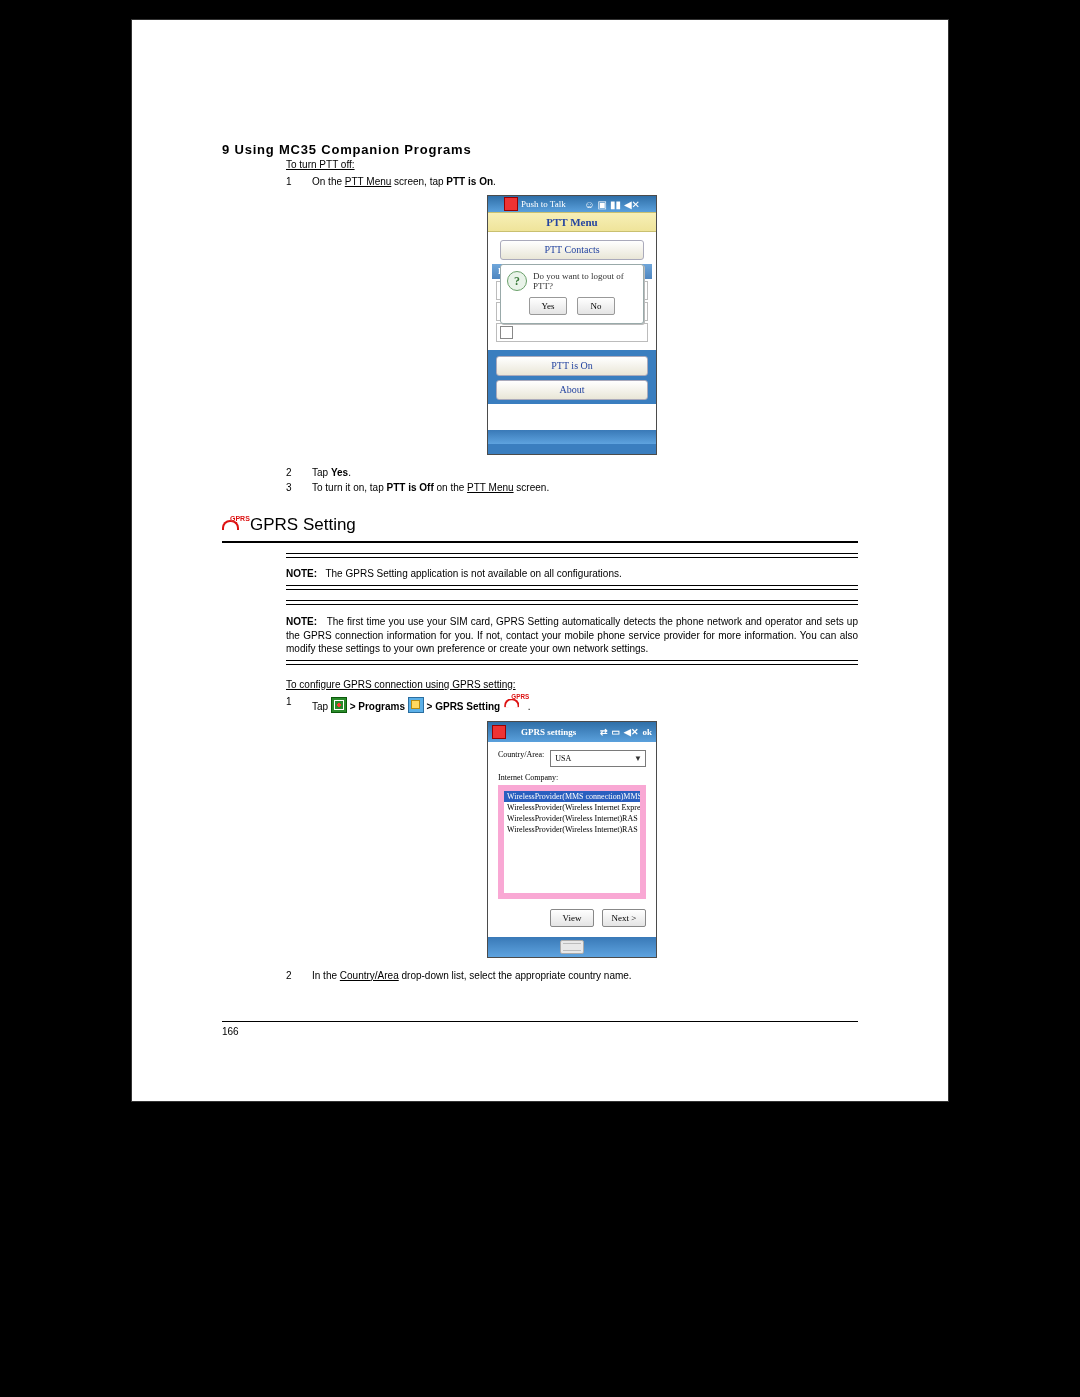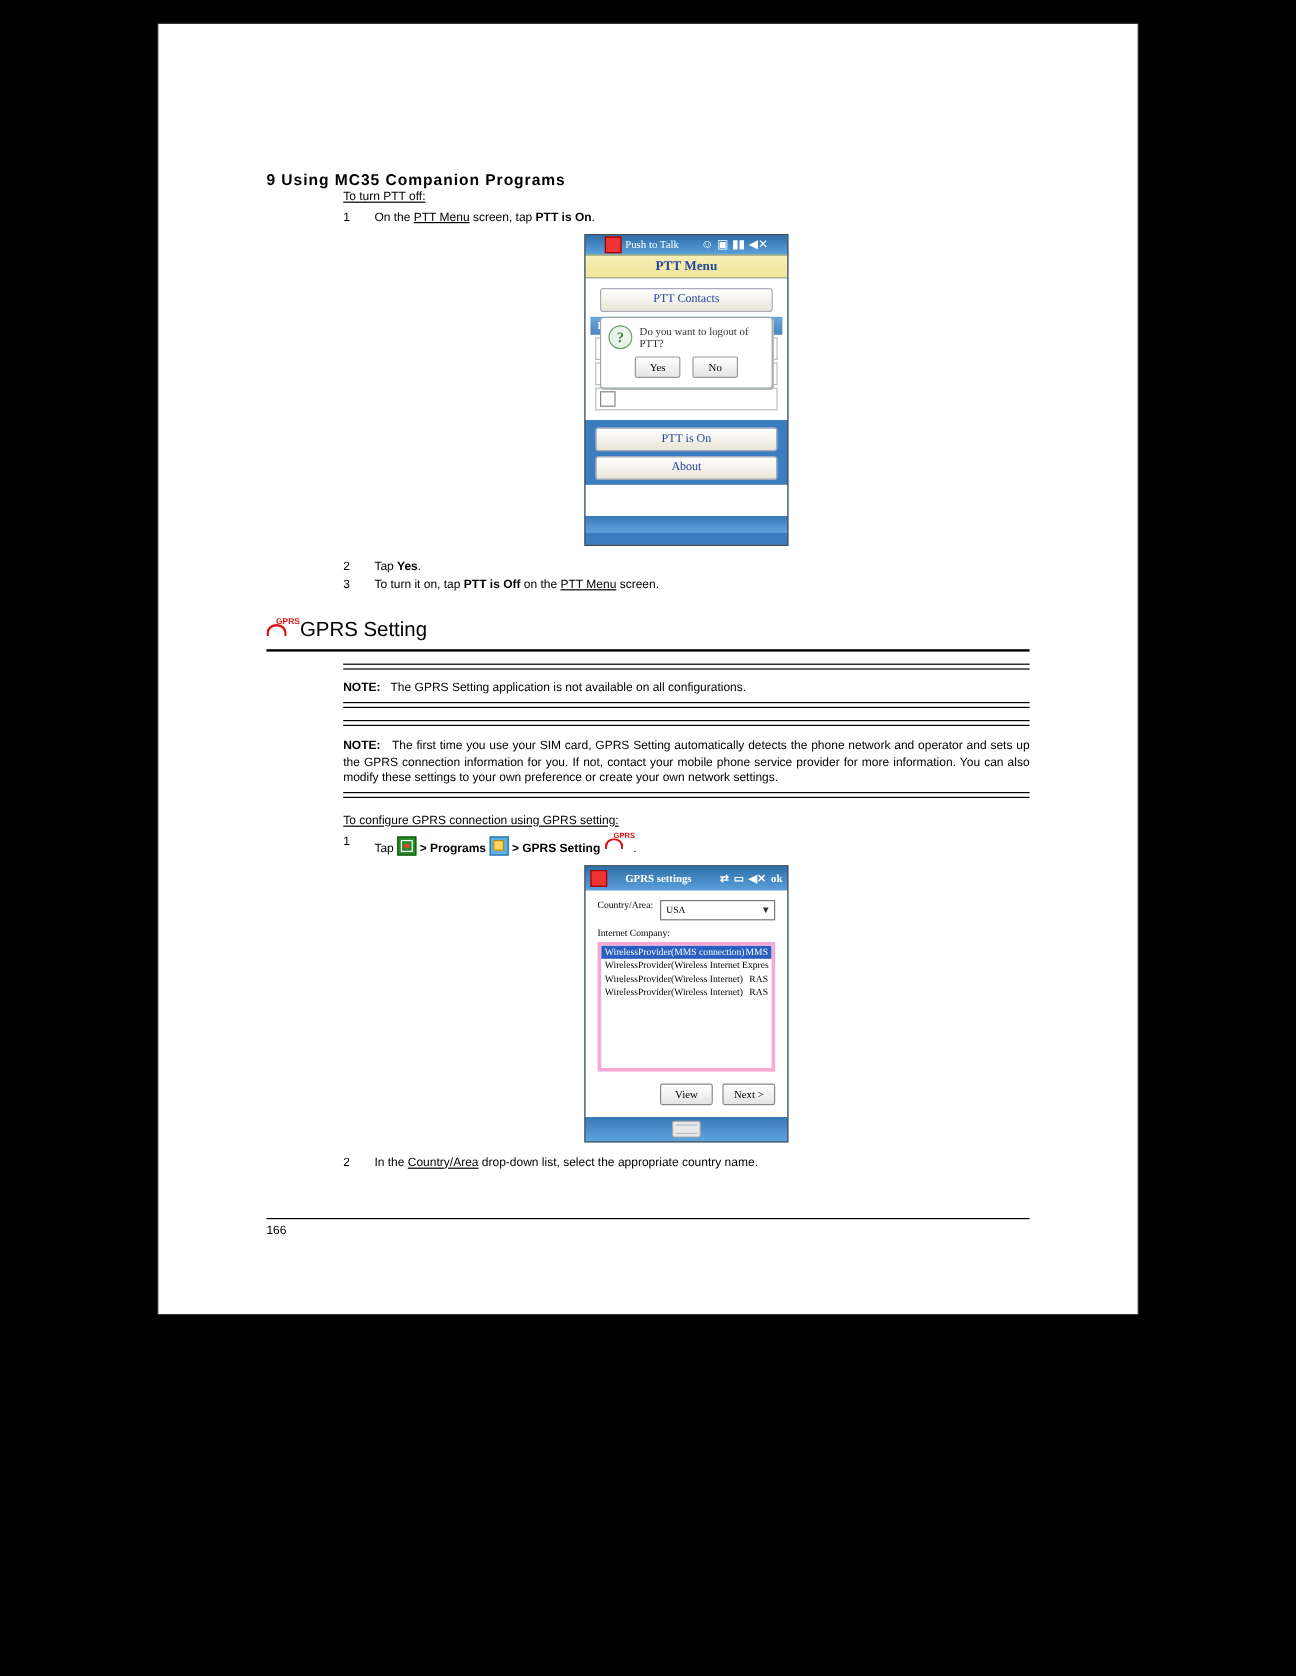--- a/index.html
+++ b/index.html
@@ -127,21 +127,21 @@
   .d2-title .l{display:flex;align-items:center;gap:15px;}
   .d2-title .r{display:flex;align-items:center;gap:4px;font-size:9px;}
   .d2-body{background:#fff;padding:8px 10px 10px 10px;font:8px Tahoma;color:#000;}
   .d2-row{display:flex;align-items:flex-start;gap:6px;margin-bottom:6px;}
   .d2-select{
     flex:1;height:15px;border:1px solid #7a7a7a;display:flex;align-items:center;
     justify-content:space-between;padding:0 3px 0 4px;font:8px Tahoma;background:#fff;
   }
   .d2-select .arr{font-size:8px;color:#333;}
   .d2-list{
-    border:3px solid #f9a8d4;height:102px;overflow:hidden;font:8px Tahoma;
+    border:6px solid #f9a8d4;height:102px;overflow:hidden;font:8px Tahoma;
   }
   .d2-li{padding:1px 3px;white-space:nowrap;display:flex;justify-content:space-between;}
   .d2-li.sel{background:#2a5fbf;color:#fff;}
   .d2-btnrow{display:flex;justify-content:flex-end;gap:8px;margin-top:10px;}
   .d2-btn{
     width:42px;height:16px;border:1px solid #888;background:linear-gradient(#fff,#e4e4e4);
     font:9px Tahoma;text-align:center;line-height:16px;border-radius:2px;
   }
   .d2-footer{
     height:20px;background:linear-gradient(#3979b7,#5ea3df);

